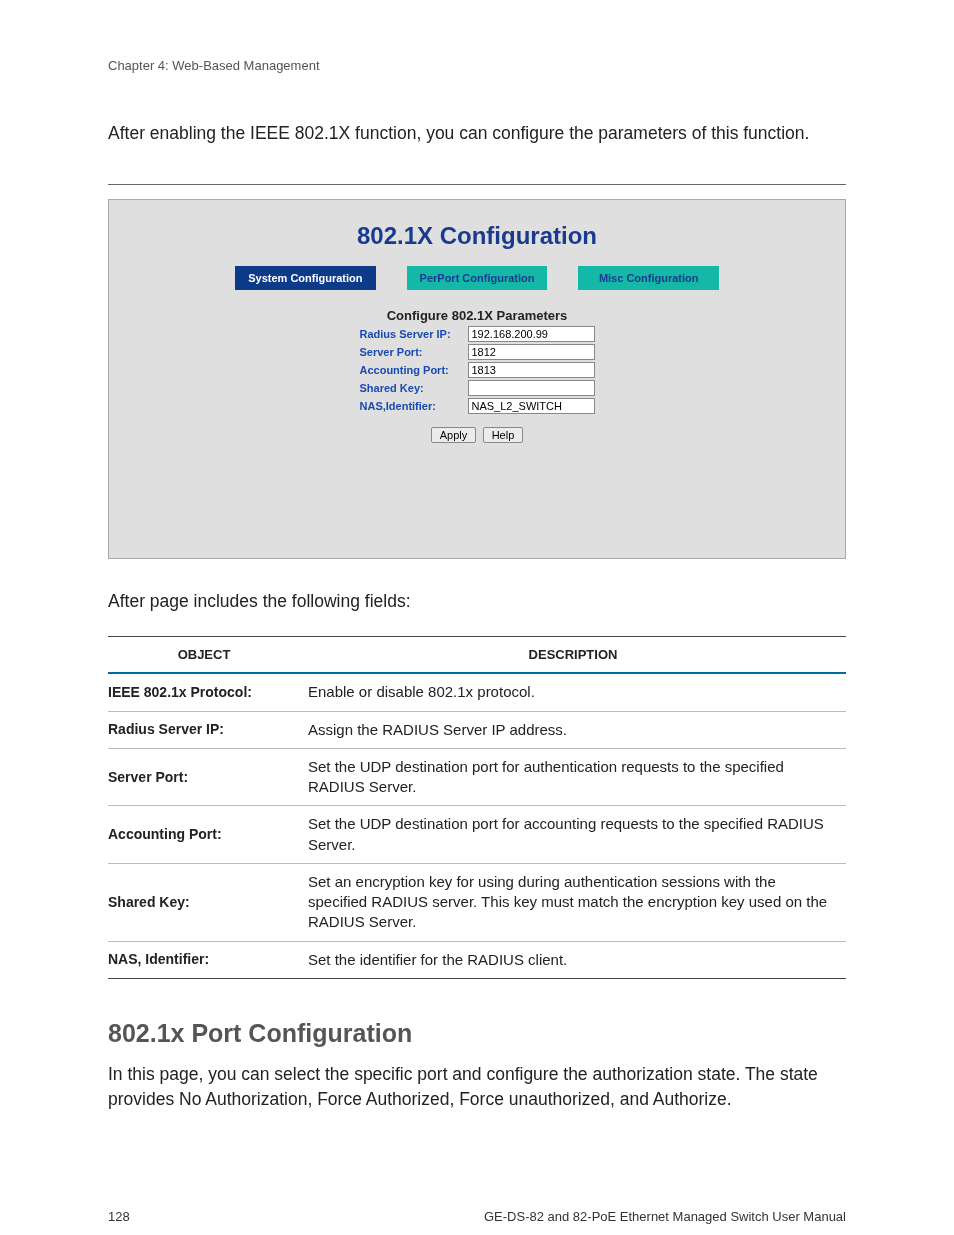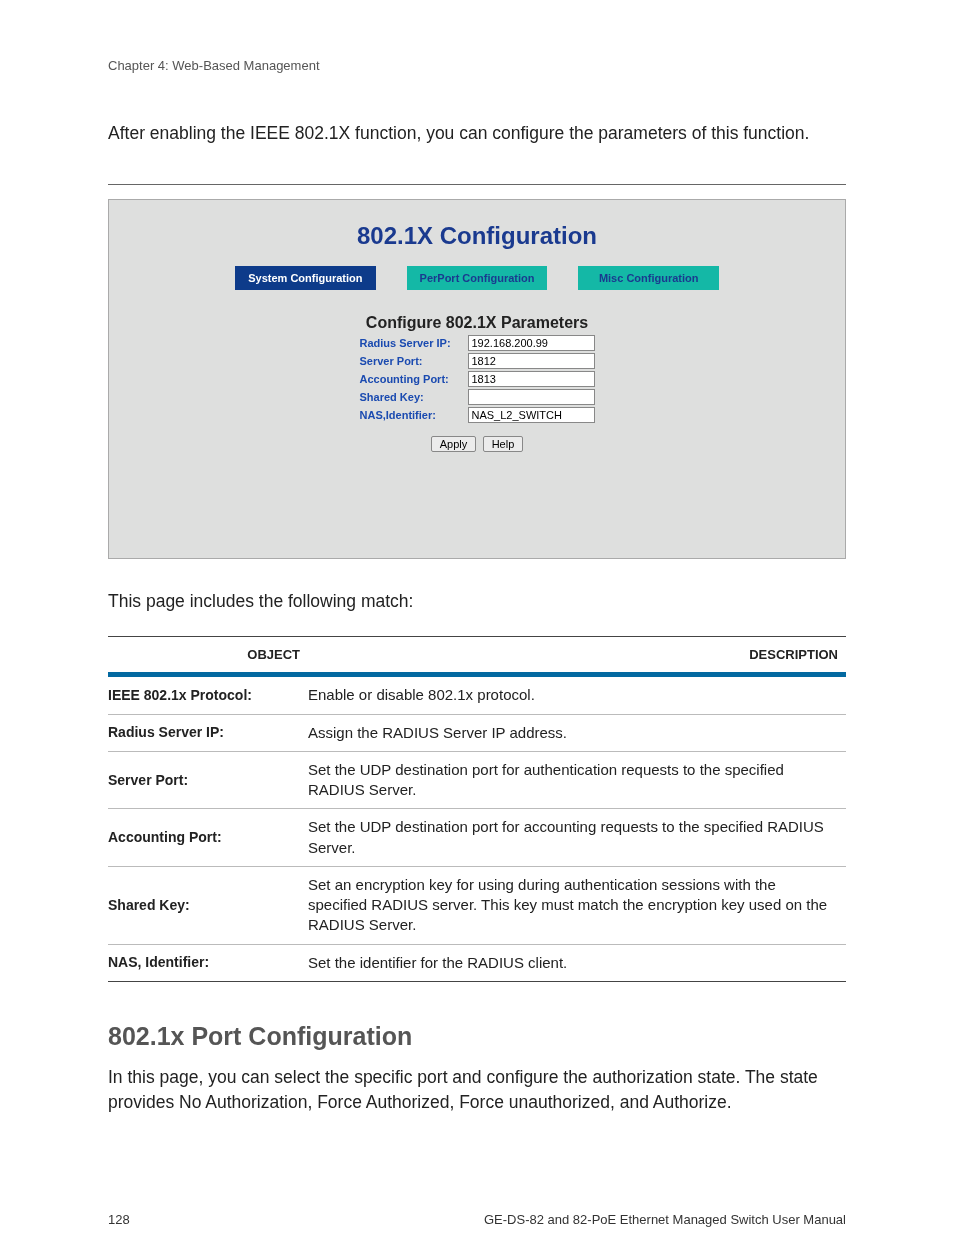--- a/index.html
+++ b/index.html
@@ -10,32 +10,32 @@
   .figure-caption { font-size: 14px; font-weight: 700; margin-bottom: 6px; }
   .figure-rule { border: none; border-top: 1px solid #666; margin-bottom: 14px; }
 
   
   .shot { width: 100%; height: 360px; background: #dedfde; border: 1px solid #aaa; position: relative; padding-top: 22px; }
   .shot-title { text-align: center; font-family: Arial, sans-serif; font-size: 24px; font-weight: 700; color: #1a3a8f; margin-bottom: 16px; }
   .tabs { width: 484px; margin: 0 auto; display: flex; gap: 31px; }
   .tab { flex: 1; text-align: center; font-size: 11px; font-weight: 700; padding: 6px 4px; font-family: Verdana, Arial, sans-serif; }
   .tab.active { background: #0d3b8a; color: #fff; }
   .tab.inactive { background: #14b8a6; color: #1a3a8f; }
-  .params-title { text-align: center; font-size: 16px; font-weight: 700; margin-top: 24px; margin-bottom: 2px; font-family: Verdana, Arial, sans-serif; }
+  .params-title { text-align: center; font-size: 13px; font-weight: 700; margin-top: 18px; margin-bottom: 2px; font-family: Verdana, Arial, sans-serif; }
   .param-table { margin: 0 auto; border-collapse: collapse; }
   .param-table td { font-size: 11px; font-family: Verdana, Arial, sans-serif; padding: 1px 2px; vertical-align: middle; border: none; }
   .param-label { color: #1a4ab0; font-weight: 700; width: 108px; padding-right: 2px; }
   .param-input input { width: 127px; font-size: 11px; padding: 1px 3px; border: 1px solid #888; background: #fff; font-family: Arial, sans-serif; }
   .btn-row { text-align: center; margin-top: 10px; }
   .btn-row button { font-size: 11px; padding: 1px 8px; margin: 0 1px; background: #ececec; border: 1px solid #888; border-radius: 2px; cursor: pointer; font-family: Arial, sans-serif; }
 
   .after-shot { font-size: 17.5px; margin-top: 32px; margin-bottom: 24px; }
 
   .desc-table { width: 100%; border-collapse: collapse; font-size: 15px; }
-  .desc-table th { text-align: right; font-size: 13px; font-weight: 700; padding: 10px 8px 10px 0; border-top: 1px solid #444; border-bottom: 5px solid #0369a1; }
+  .desc-table th { text-align: center; font-size: 13px; font-weight: 700; padding: 10px 8px 10px 0; border-top: 1px solid #444; border-bottom: 2px solid #0369a1; }
   .desc-table td { padding: 8px 8px 8px 0; border-bottom: 1px solid #bbb; vertical-align: middle; line-height: 1.35; }
   .desc-table td.obj { font-weight: 700; font-size: 14px; width: 200px; }
   .desc-table tr:last-child td { border-bottom: 1px solid #444; }
 
   .section-h2 { font-size: 25px; font-weight: 600; color: #555; margin-top: 40px; margin-bottom: 14px; }
   .section-body { font-size: 17.5px; line-height: 1.45; }
 
   .footer { display: flex; justify-content: space-between; font-size: 13px; color: #333; margin-top: 96px; }
 </style>
 </head>
@@ -84,21 +84,21 @@
       </tr>
     </tbody>
       </table>
 
     <div class="btn-row">
       <button>Apply</button>
       <button>Help</button>
     </div>
   </div>
 
-  <p class="after-shot">This page includes the following match:</p>
+  <p class="after-shot">After page includes the following fields:</p>
 
   <table class="desc-table">
     <thead>
       <tr>
         <th>OBJECT</th>
         <th>DESCRIPTION</th>
       </tr>
     </thead>
     <tbody>
       <tr>

